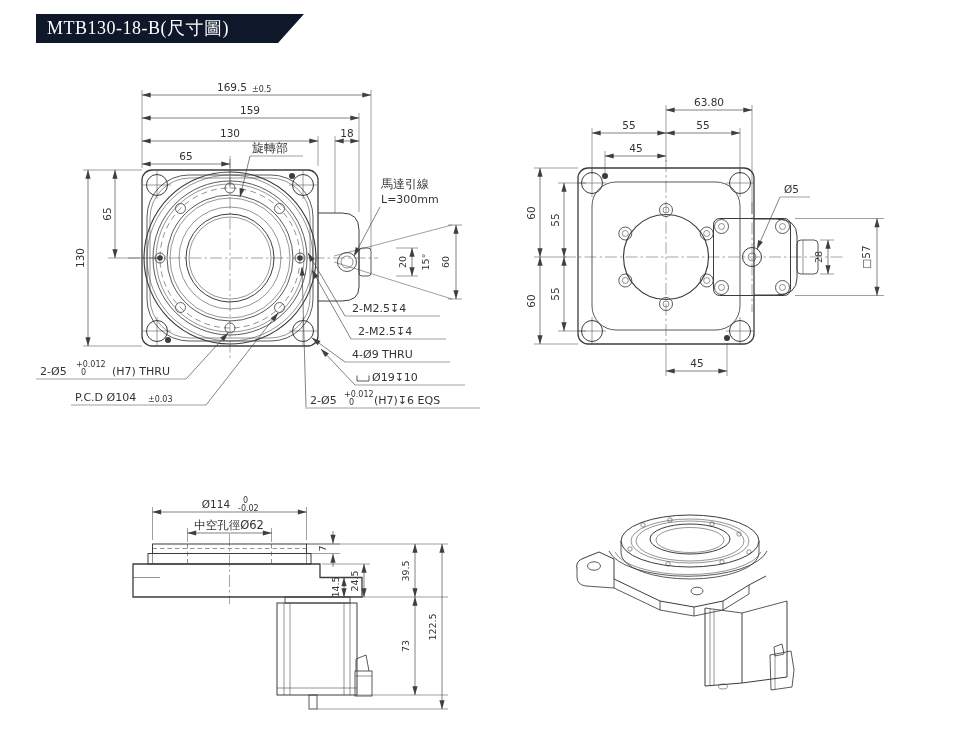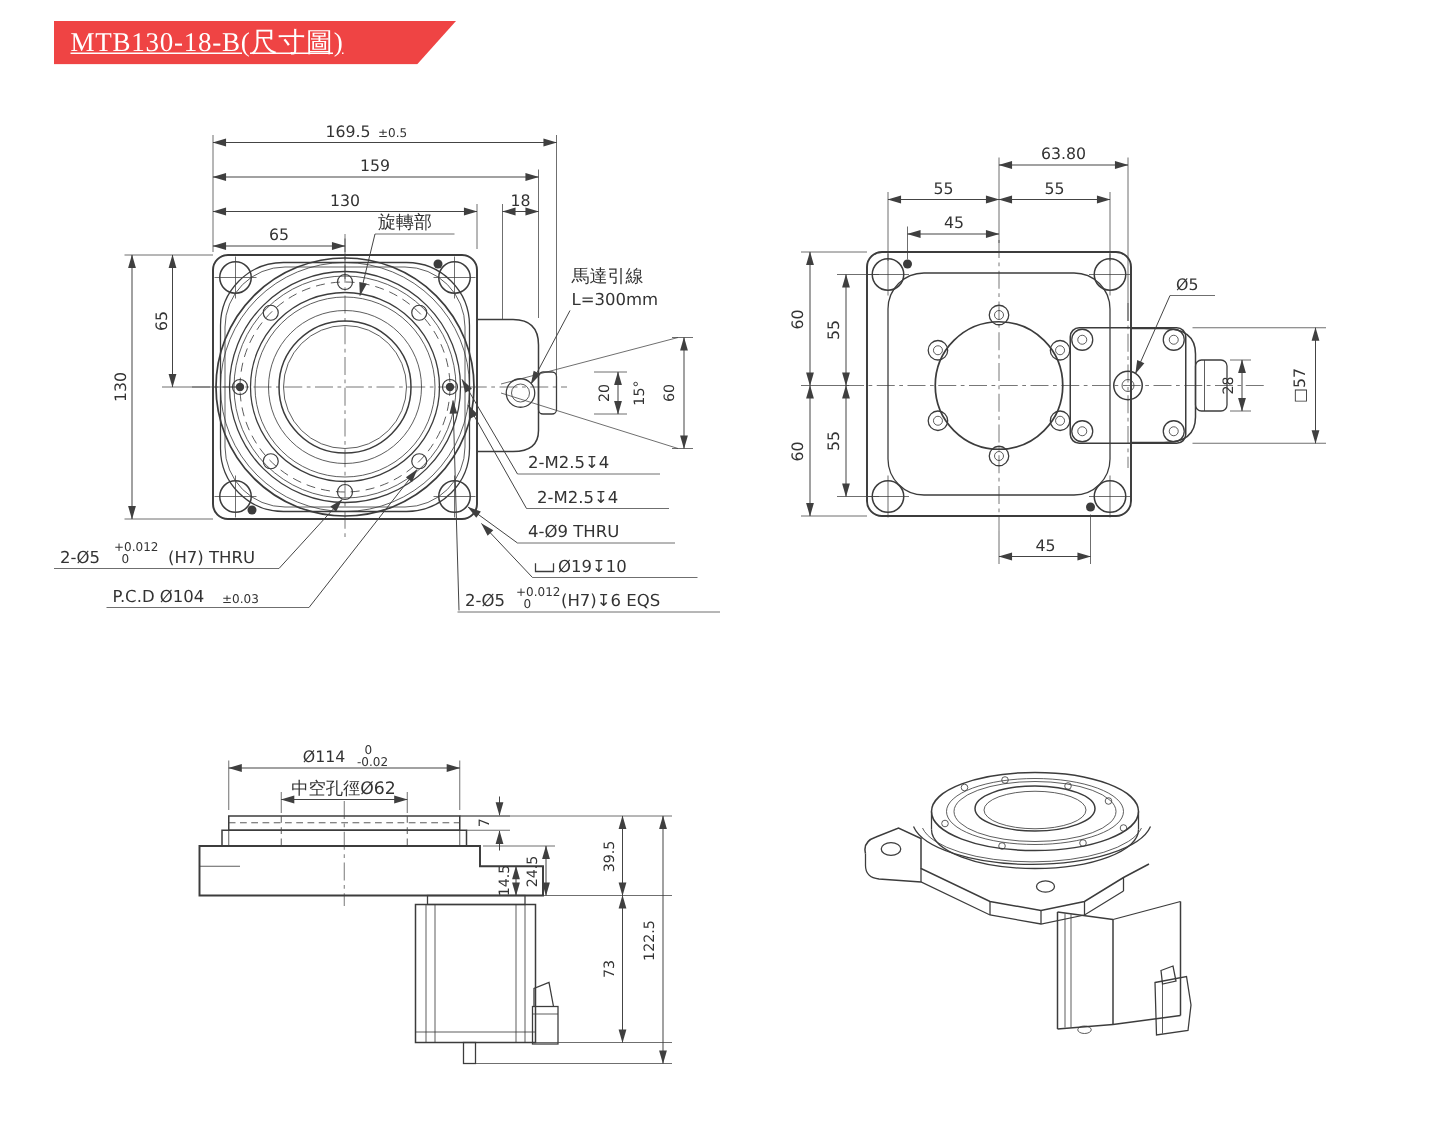--- a/index.html
+++ b/index.html
@@ -1,21 +1,21 @@
 <!DOCTYPE html>
 <html><head>
 <meta charset="utf-8">
 <style>
   html,body{margin:0;padding:0;background:#fff;}
   .page{position:relative;width:959px;height:748px;background:#ffffff;overflow:hidden;
         font-family:"Liberation Sans",sans-serif;}
-  .banner{position:absolute;left:36px;top:14px;width:268px;height:29px;background:#ef4444;
+  .banner{position:absolute;left:36px;top:14px;width:268px;height:29px;background:#0f172a;
           clip-path:polygon(0 0,100% 0,calc(100% - 26px) 100%,0 100%);
           color:#ffffff;font-family:"Liberation Serif",serif;font-size:18px;line-height:29px;
-          padding-left:11px;box-sizing:border-box;letter-spacing:0.5px;text-decoration:underline;}
+          padding-left:11px;box-sizing:border-box;letter-spacing:0.5px;}
   svg{position:absolute;left:0;top:0;}
   .geo{fill:none;stroke:#3c3c3c;}
   .g14{stroke-width:1.3}.g11{stroke-width:1}.g09{stroke-width:0.85}.g06{stroke-width:0.55}
   .cl{fill:none;stroke:#4a4a4a;stroke-width:0.5;stroke-dasharray:12 3 2.5 3;}
   .hid{fill:none;stroke:#4a4a4a;stroke-width:0.6;stroke-dasharray:4.5 3;}
   .pcd{fill:none;stroke:#4a4a4a;stroke-width:0.6;stroke-dasharray:6 4;}
   .dim{fill:none;stroke:#3f3f3f;stroke-width:0.65;}
   .ext{fill:none;stroke:#3f3f3f;stroke-width:0.5;}
   .ldr{fill:none;stroke:#3f3f3f;stroke-width:0.65;}
   .dot{fill:#3c3c3c;stroke:none;}

